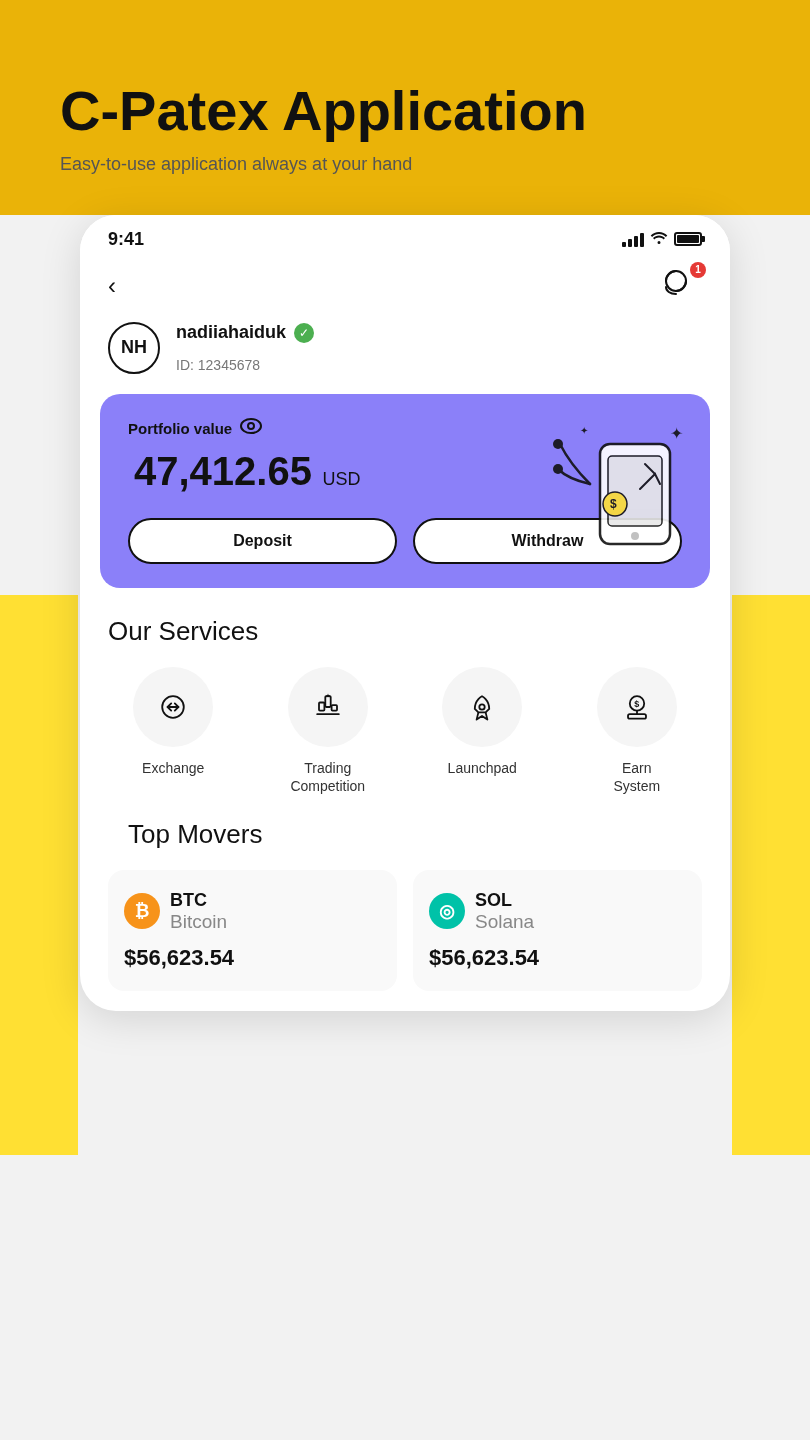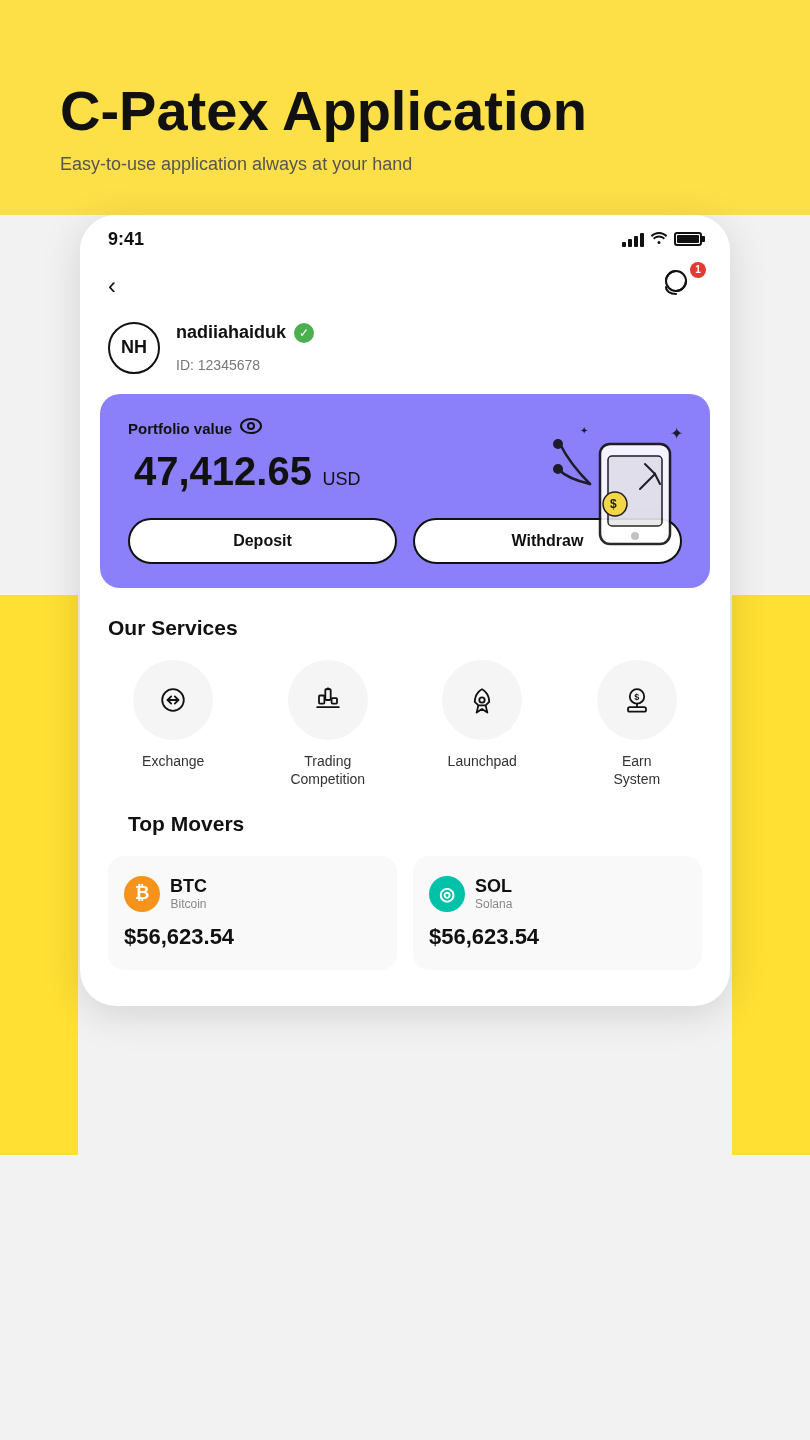--- a/index.html
+++ b/index.html
@@ -28,21 +28,21 @@
       top: 595px;
       width: 78px;
       height: 560px;
       background-color: #FFE033;
       z-index: 0;
     }
 
     
     .page-header {
       padding: 80px 60px 40px 60px;
-      background: #fde047;
+      background: #eab308;
       position: relative;
       z-index: 1;
     }
     .page-title {
       font-size: 56px;
       font-weight: 800;
       color: #111;
       line-height: 1.1;
       margin-bottom: 12px;
     }
@@ -55,21 +55,21 @@
     
     .phone-container {
       position: relative;
       z-index: 2;
       margin: 0 auto;
       width: 650px;
       background: #fff;
       border-radius: 36px;
       box-shadow: 0 8px 40px rgba(0,0,0,0.13);
       overflow: hidden;
-      padding-bottom: 36px;
+      padding-bottom: 20px;
     }
 
     
     .status-bar {
       display: flex;
       justify-content: space-between;
       align-items: center;
       padding: 14px 28px 8px 28px;
       background: #fff;
     }
@@ -272,22 +272,22 @@
       position: absolute;
       right: 10px;
       top: 10px;
       width: 160px;
       height: 160px;
       opacity: 0.9;
     }
 
     
     .section-title {
-      font-size: 21px;
-      font-weight: 700;
+      font-size: 26px;
+      font-weight: 400;
       color: #111;
       padding: 0 28px 20px 28px;
     }
     .services-grid {
       display: flex;
       justify-content: space-around;
       padding: 0 20px 24px 20px;
       gap: 8px;
     }
     .service-item {
@@ -349,23 +349,22 @@
       font-size: 18px;
       font-weight: 700;
       flex-shrink: 0;
     }
     .mover-coin-name {
       font-size: 18px;
       font-weight: 700;
       color: #111;
     }
     .mover-coin-full {
-      font-size: 12px;
+      font-size: 19px;
       color: #888;
-      text-align: center;
     }
     .mover-price {
       font-size: 22px;
       font-weight: 800;
       color: #111;
     }
   </style>
 </head>
 <body>
 

